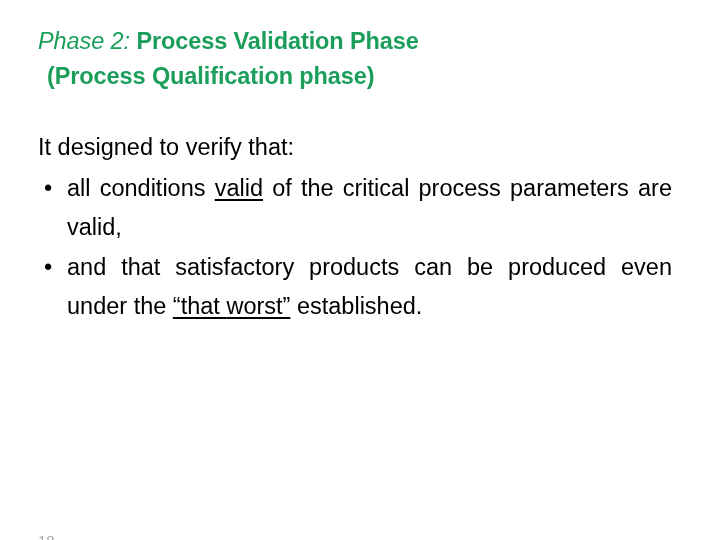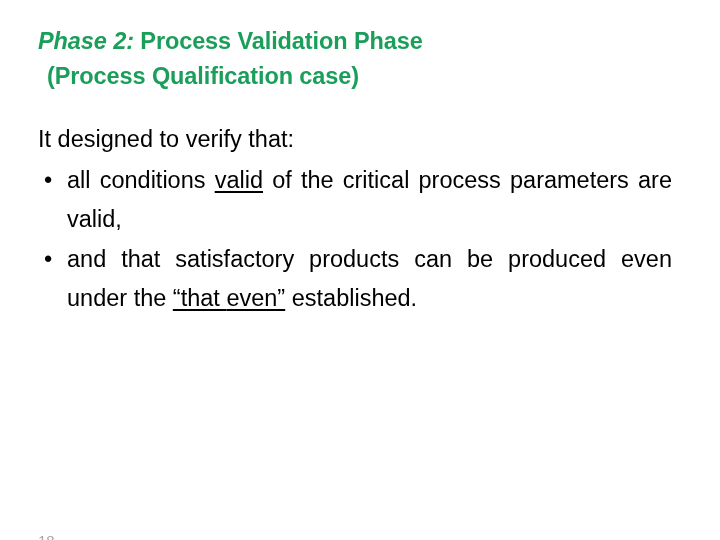--- a/index.html
+++ b/index.html
@@ -40,28 +40,28 @@
     font-weight: bold;
     color: #1a9e5a;
     letter-spacing: -0.1px;
     white-space: nowrap;
   }
   .title-line-2 {
     padding-left: 9px;
   }
   .title-em {
     font-style: italic;
-    font-weight: bold;
+    font-weight: normal;
   }
 
   
   #body-block {
     position: absolute;
     left: 38px;
-    top: 120px;
+    top: 128px;
     width: 634px;
     font-size: 23.5px;
     line-height: 39.5px;
     color: #000000;
   }
 
   .intro-line {
     text-align: left;
     white-space: nowrap;
     margin: 0 0 1px 0;
@@ -108,37 +108,37 @@
     margin-top: 28px;
   }
 </style>
 </head>
 <body>
 
 <div id="slide">
 
   <div id="title-block">
     <div class="title-line"><span class="title-em">Phase 2:</span><span> Process Validation Phase</span></div>
-    <div class="title-line title-line-2">(Process Qualification case)</div>
+    <div class="title-line title-line-2">(Process Qualification phase)</div>
   </div>
 
   <div id="body-block">
 
     <p class="intro-line">It designed to verify that:</p>
 
     <ul class="bullet-list">
 
       <li class="bullet-item">
         <span class="bullet-marker">•</span>
         <span class="para-text"><span>all conditions </span><span class="u">valid</span><span> of the critical process parameters are valid,</span></span>
       </li>
 
       <li class="bullet-item">
         <span class="bullet-marker">•</span>
-        <span class="para-text"><span>and that satisfactory products can be produced even under the </span><span class="u">“that </span><span> </span><span class="u">even”</span><span> established.</span></span>
+        <span class="para-text"><span>and that satisfactory products can be produced even under the </span><span class="u">“that </span><span> </span><span class="u">worst”</span><span> established.</span></span>
       </li>
 
     </ul>
   </div>
 
   <div id="page-number">18</div>
 
 </div>
 
 </body></html>

